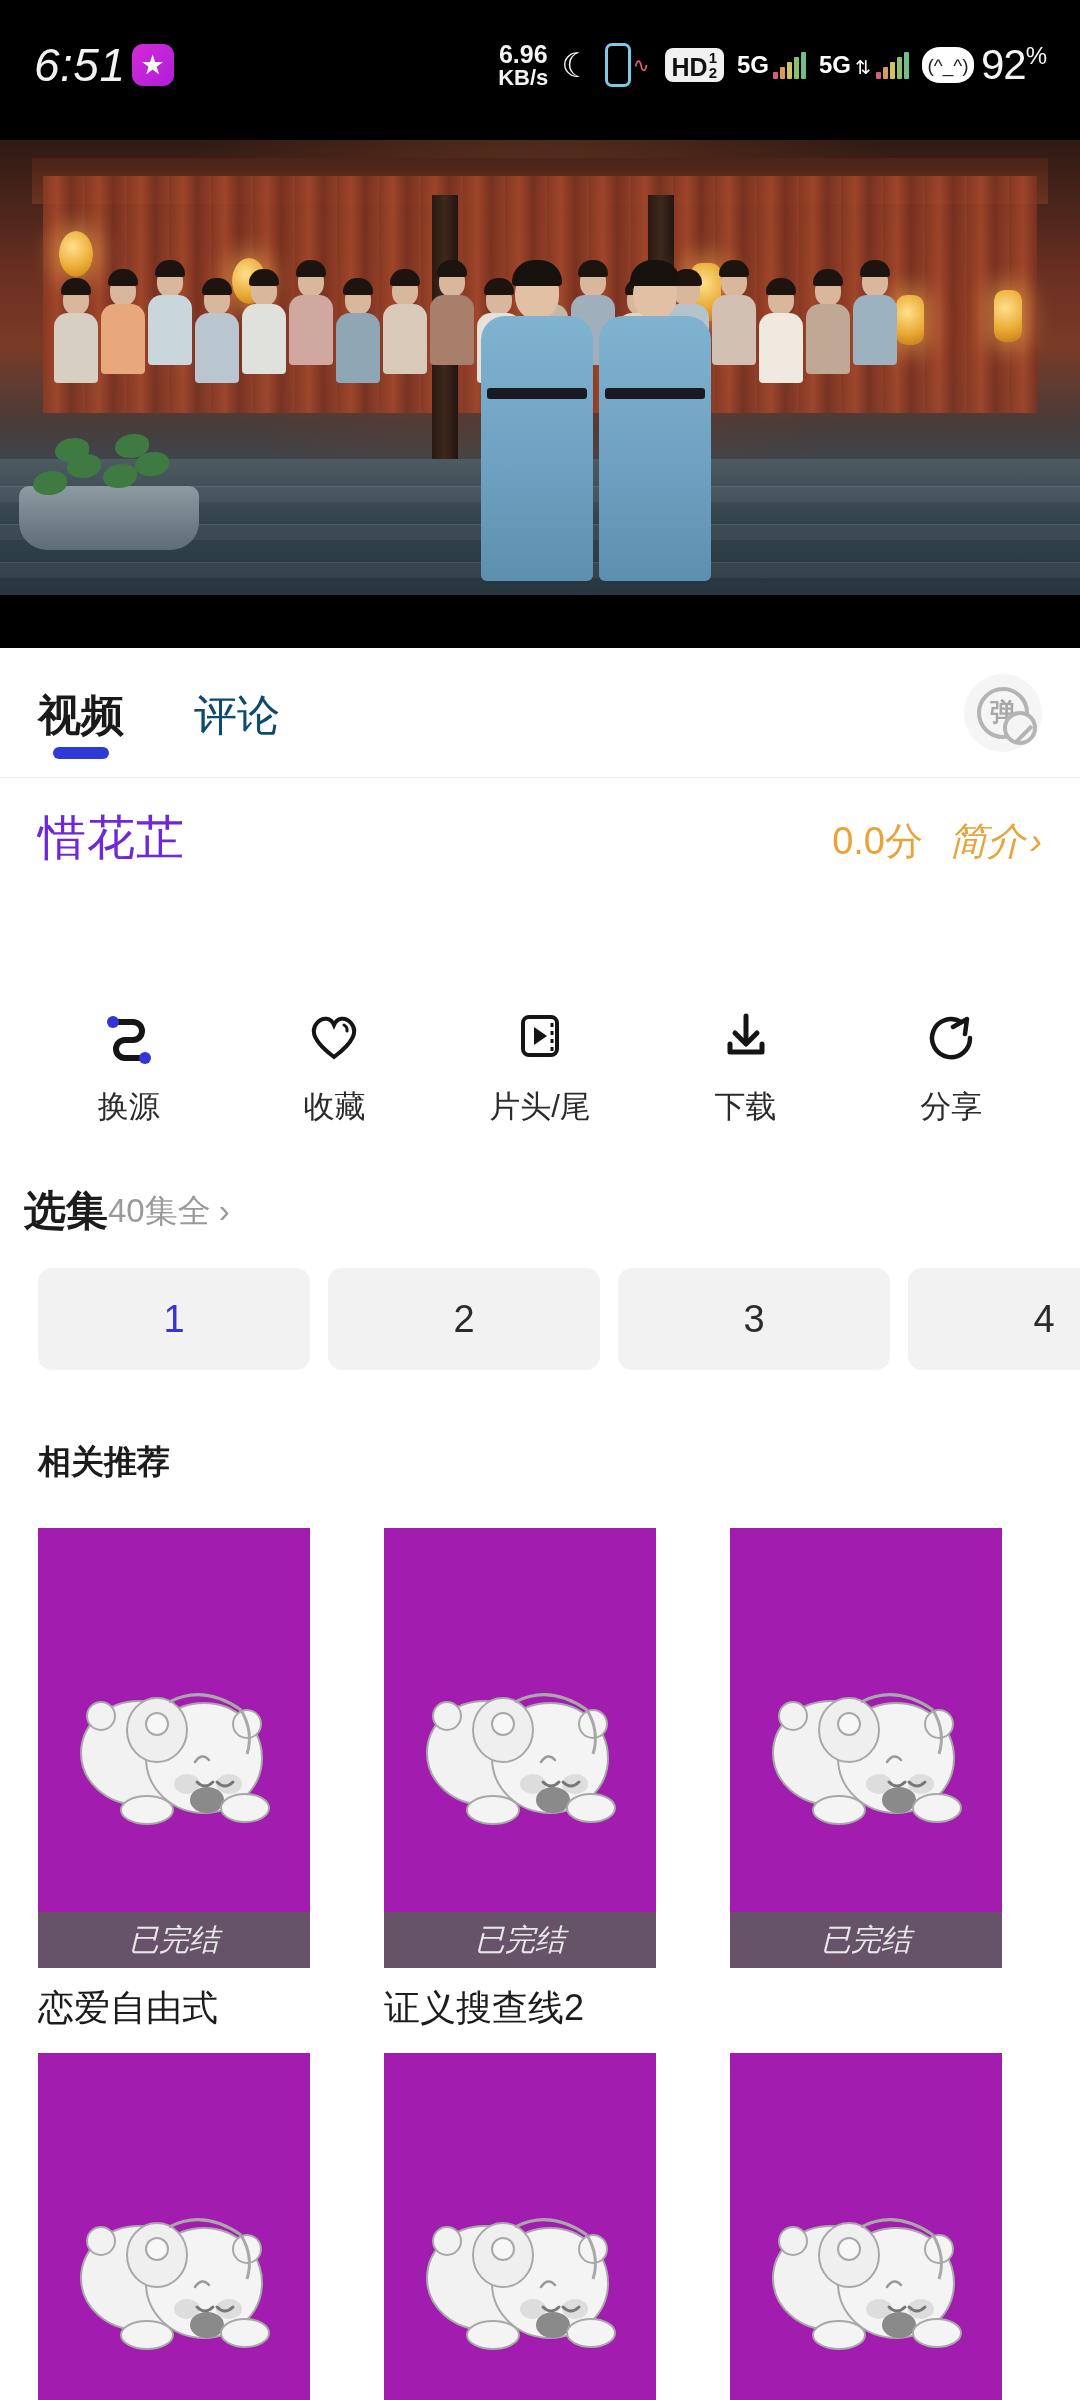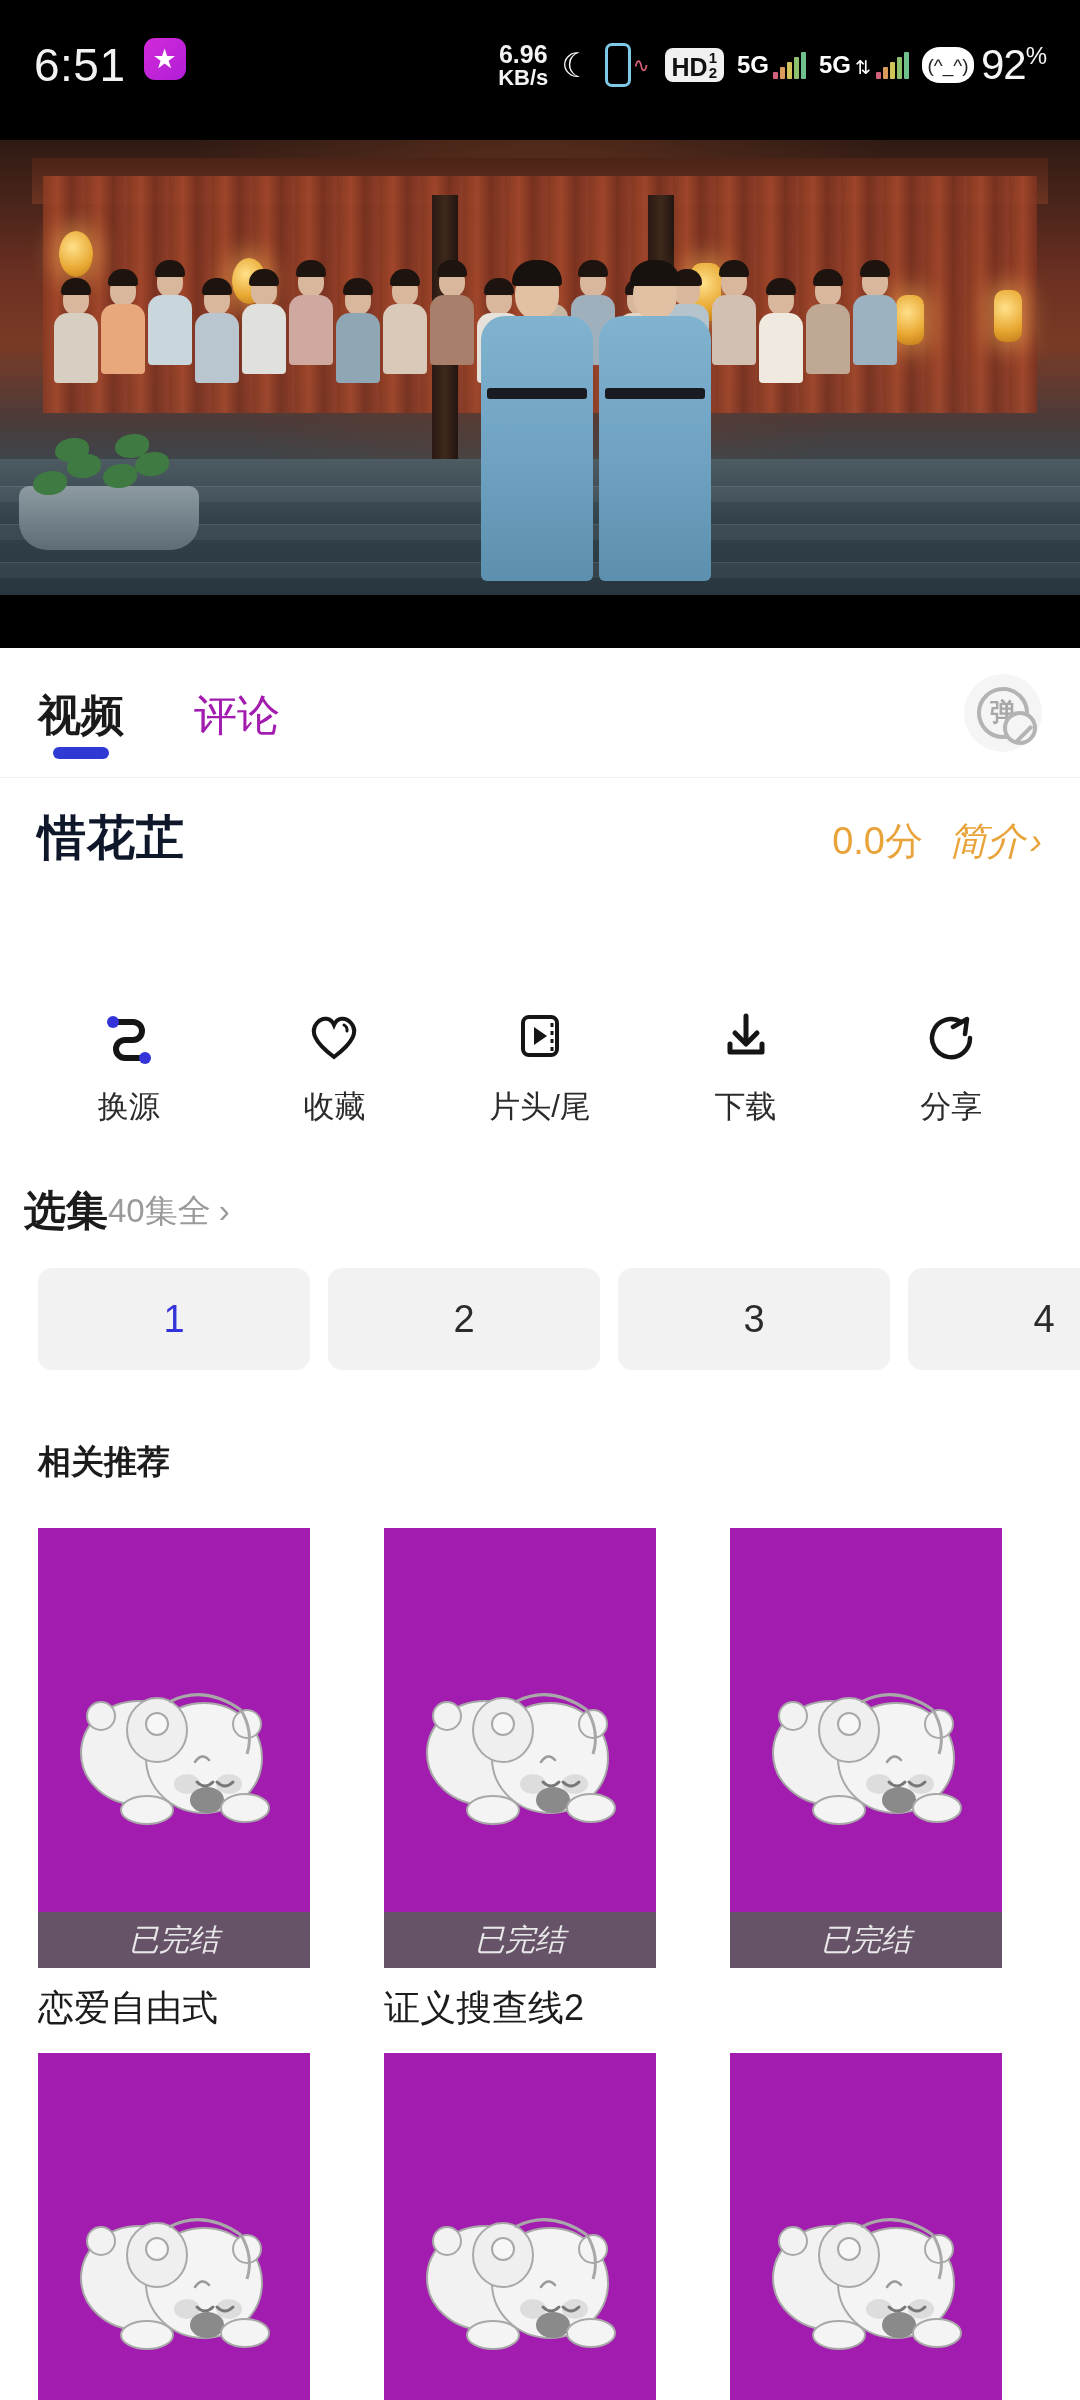--- a/index.html
+++ b/index.html
@@ -11,21 +11,21 @@
   }
   .screen { position:relative; width:1080px; height:2400px; background:#fff; overflow:hidden; }
 
   
   .statusbar {
     position:absolute; top:0; left:0; width:1080px; height:130px;
     background:#000; color:#fff;
     display:flex; align-items:center; justify-content:space-between;
     padding:0 34px;
   }
-  .sb-left { display:flex; gap:18px; }
+  .sb-left { display:flex; align-items:center; gap:6px;font-style:italic; }
   .sb-clock { font-size:46px; font-weight:400; letter-spacing:0.5px; color:#f2f2f2; }
   .sb-appbadge {
     width:42px; height:42px; border-radius:11px;
     background:linear-gradient(135deg,#d32ad8,#b01ed8);
     display:flex; align-items:center; justify-content:center;
     font-size:27px; color:#fff; line-height:1;
   }
   .sb-right { display:flex; align-items:center; gap:13px; }
   .sb-speed {
     display:flex; flex-direction:column; align-items:center; justify-content:center;
@@ -165,21 +165,21 @@
 
   
   .tabbar {
     position:absolute; top:648px; left:0; width:1080px; height:130px;
     background:#fff; border-bottom:1px solid #efefef;
     display:flex; align-items:center; padding:0 38px;
   }
   .tab { position:relative; margin-right:70px; padding-top:6px; }
   .tab .tlabel { font-size:43px; line-height:1; }
   .tab.active .tlabel { color:#1a1a1a; font-weight:bold; }
-  .tab .tlabel { color:#a21caf; }
+  .tab .tlabel { color:#0c4a6e; }
   .tab .ind {
     position:absolute; bottom:-22px; left:50%; transform:translateX(-50%);
     width:56px; height:12px; border-radius:6px; background:#2f3ad4;
   }
   .danmu-btn {
     position:absolute; right:38px; top:50%; transform:translateY(-50%);
     width:78px; height:78px; border-radius:50%; background:#f5f5f5;
     display:flex; align-items:center; justify-content:center;
   }
   .danmu-ico {
@@ -198,21 +198,21 @@
     z-index:2;
   }
   .danmu-ico .slash::before {
     content:""; position:absolute; top:50%; left:2px; width:22px; height:4px;
     background:#b4b4b4; transform:rotate(-45deg);
   }
 
   
   .titleblock { position:absolute; top:778px; left:0; width:1080px; padding:28px 38px 0; }
   .trow1 { display:flex; align-items:flex-start; justify-content:space-between; }
-  .show-title { font-size:48px; font-weight:bold; color:#0f172a; letter-spacing:1px; }
+  .show-title { font-size:48px; font-weight:normal; color:#6d28d9; letter-spacing:1px; }
   .rate-area { display:flex; align-items:center; gap:26px; padding-top:10px; }
   .rate { font-size:38px; color:#e8a33a; font-weight:500; }
   .brief { display:flex; align-items:center; gap:5px; font-size:38px; color:#e8a33a;font-style:italic; }
   .brief .chev { font-size:36px; }
   .trow2 { display:flex; align-items:center; justify-content:space-between; margin-top:22px; }
   .meta { font-size:32px; color:#8c8c8c; letter-spacing:1px; }
   .follow-btn {
     background:#3333d9; color:#fff; font-size:38px;
     border:none; border-radius:48px; padding:20px 54px;
     line-height:1; margin-top:-6px;

